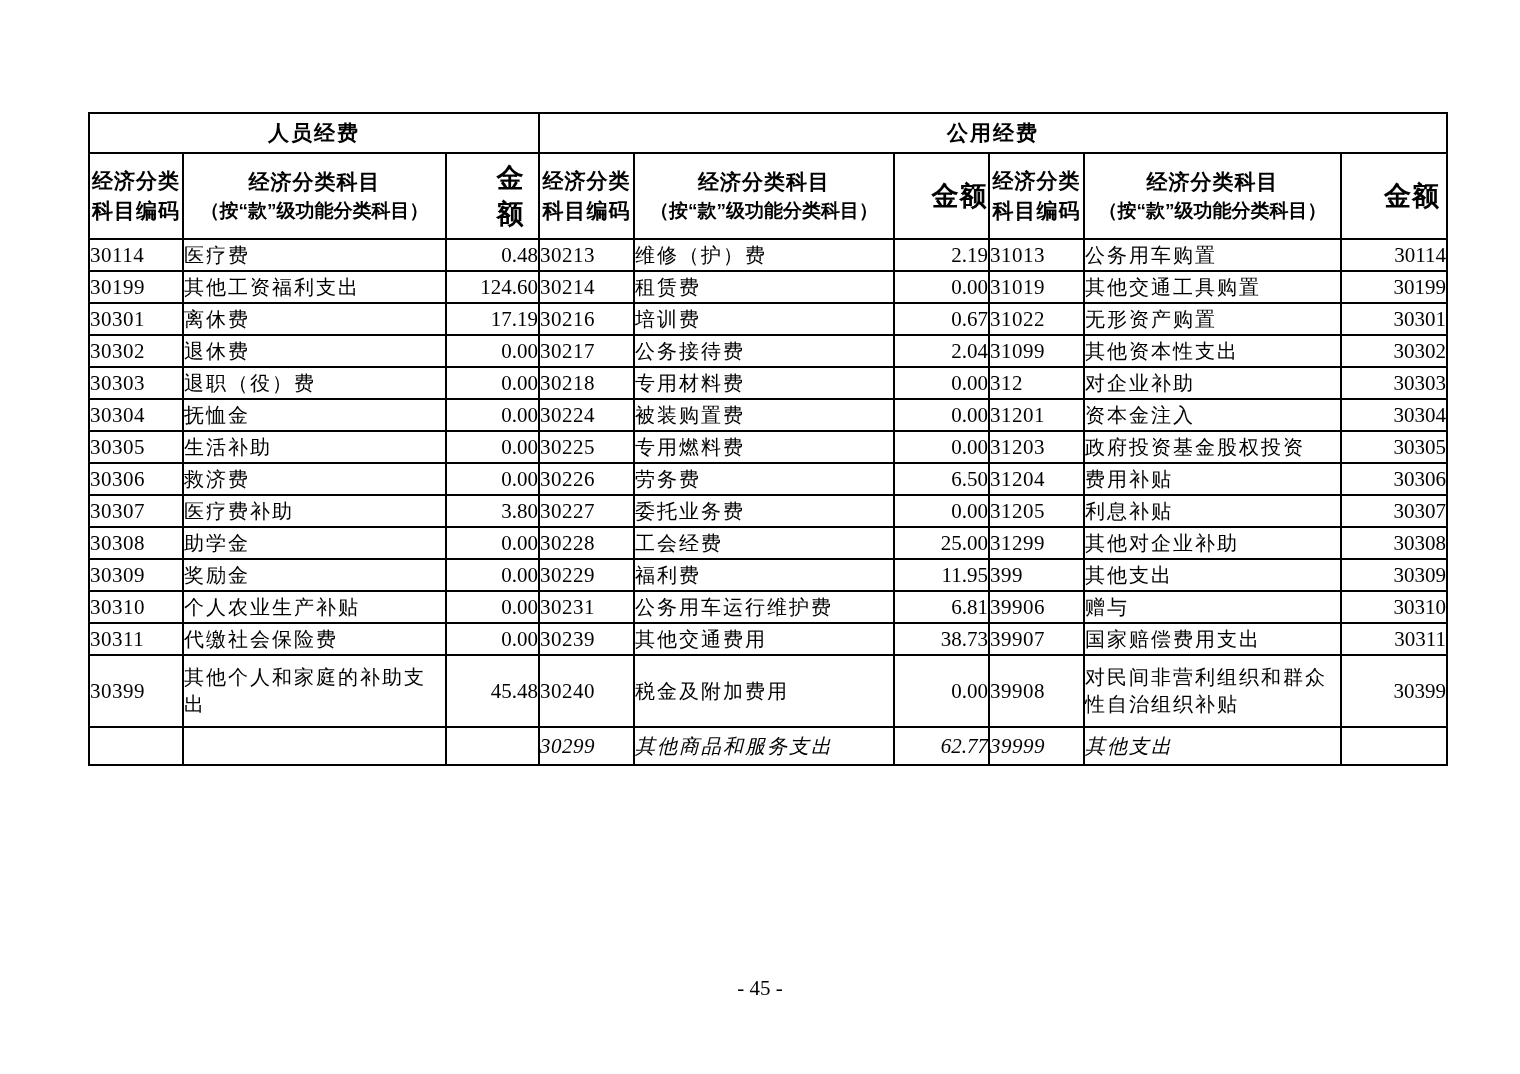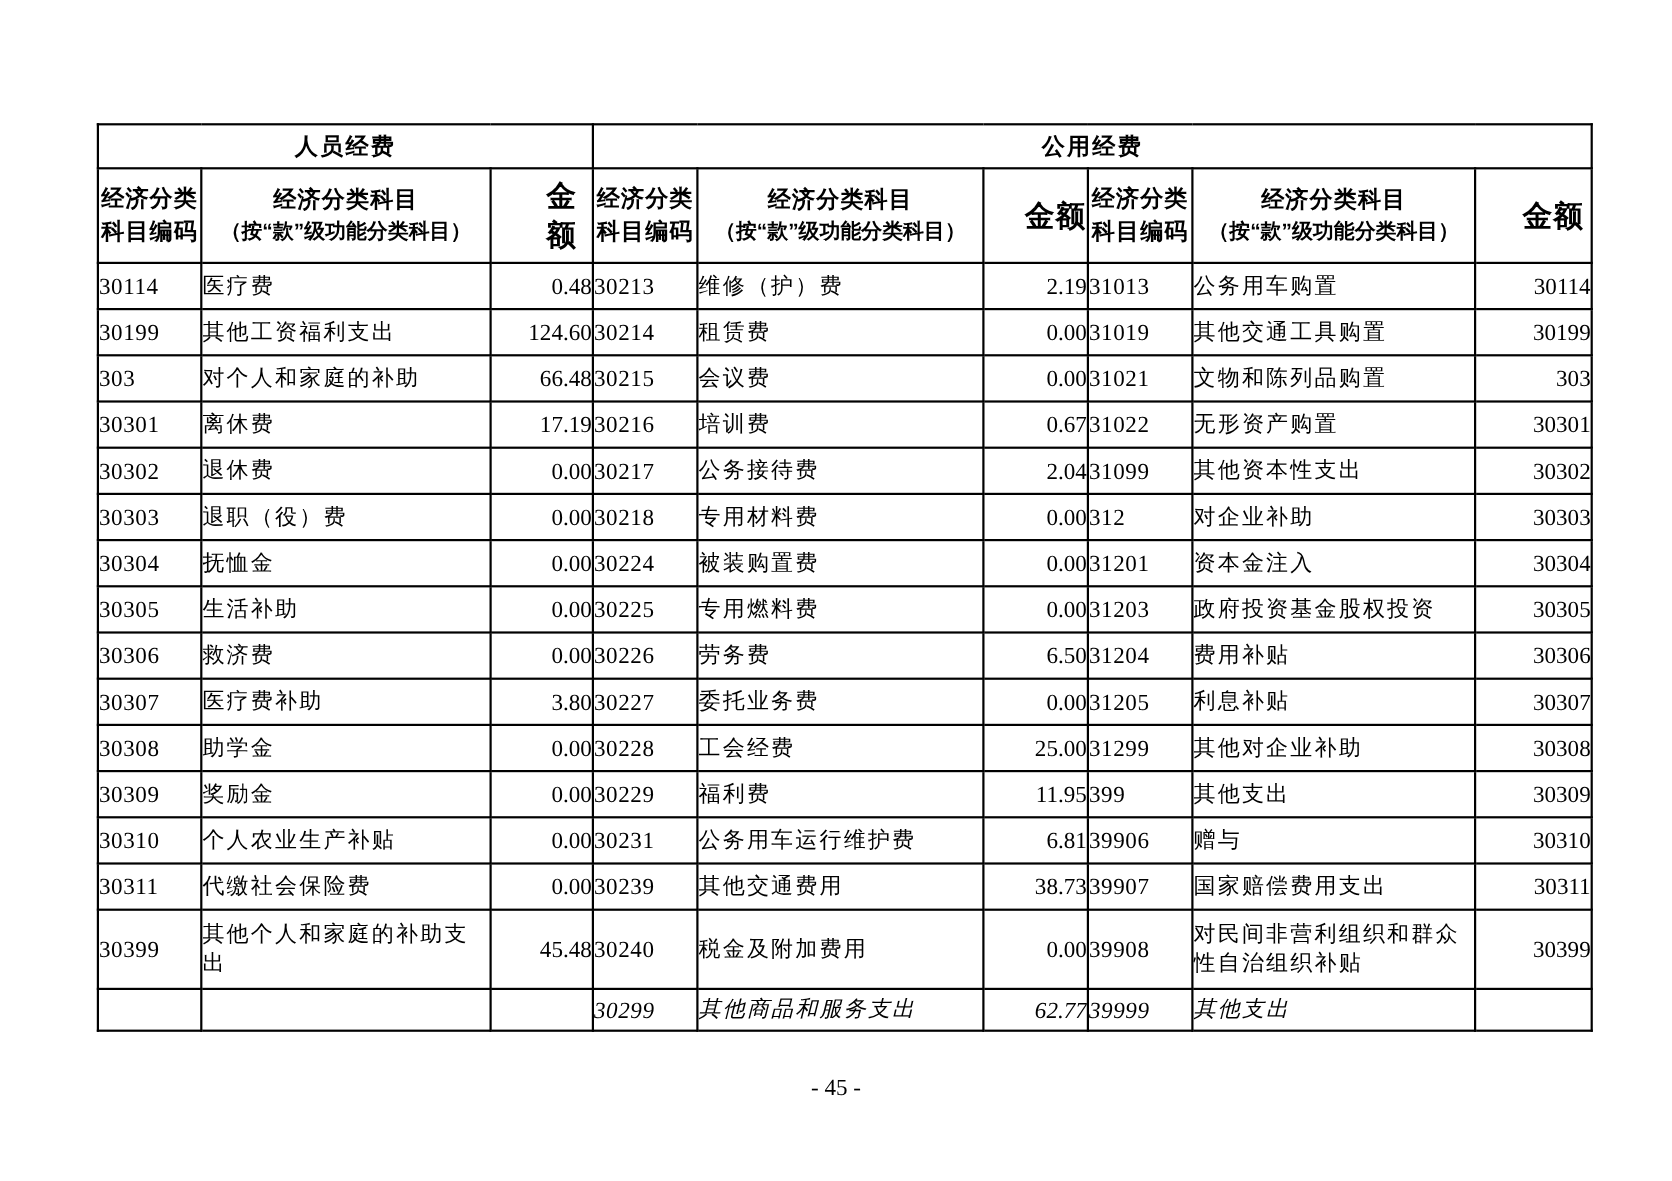--- a/index.html
+++ b/index.html
@@ -28,21 +28,21 @@
   }
   table.budget th, table.budget td {
     border: 2px solid #000000;
     padding: 0;
     overflow: hidden;
     vertical-align: middle;
     background: #ffffff;
   }
   tr.group-row { height: 40px; }
   tr.colhead-row { height: 86px; }
-  tbody tr { height: 42px; }
+  tbody tr { height: 32px; }
   tbody tr.tall { height: 72px; }
   tbody tr.last { height: 38px; font-style: italic; }
 
   th.group-head {
     font-family: "Liberation Sans", "DejaVu Sans", sans-serif;
     font-weight: bold;
     font-size: 21px;
     letter-spacing: 2px;
   }
   th.col-head {
@@ -173,31 +173,20 @@
           <td class="subject indent">其他工资福利支出</td>
           <td class="amount">124.60</td>
           <td class="code">30214</td>
           <td class="subject indent">租赁费</td>
           <td class="amount">0.00</td>
           <td class="code">31019</td>
           <td class="subject indent">其他交通工具购置</td>
           <td class="amount">30199</td>
         </tr>
         <tr>
-          <td class="code">303</td>
-          <td class="subject">对个人和家庭的补助</td>
-          <td class="amount">66.48</td>
-          <td class="code">30215</td>
-          <td class="subject indent">会议费</td>
-          <td class="amount">0.00</td>
-          <td class="code">31021</td>
-          <td class="subject indent">文物和陈列品购置</td>
-          <td class="amount">303</td>
-        </tr>
-        <tr>
           <td class="code">30301</td>
           <td class="subject indent">离休费</td>
           <td class="amount">17.19</td>
           <td class="code">30216</td>
           <td class="subject indent">培训费</td>
           <td class="amount">0.67</td>
           <td class="code">31022</td>
           <td class="subject indent">无形资产购置</td>
           <td class="amount">30301</td>
         </tr>

